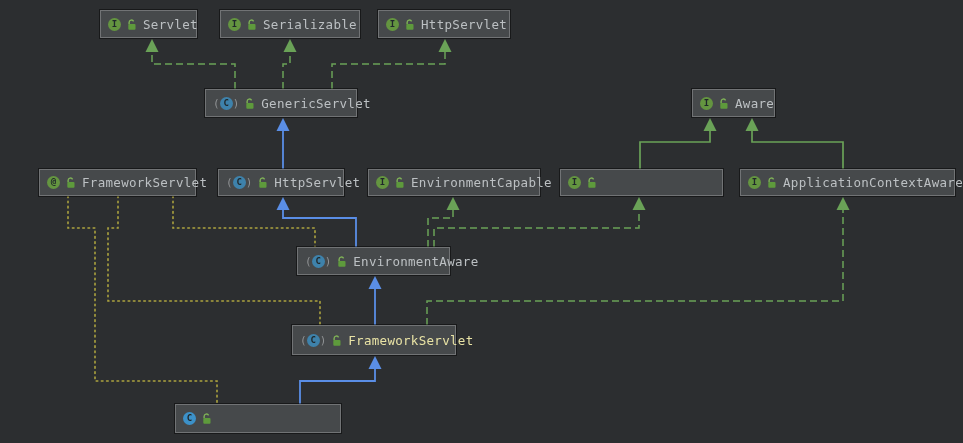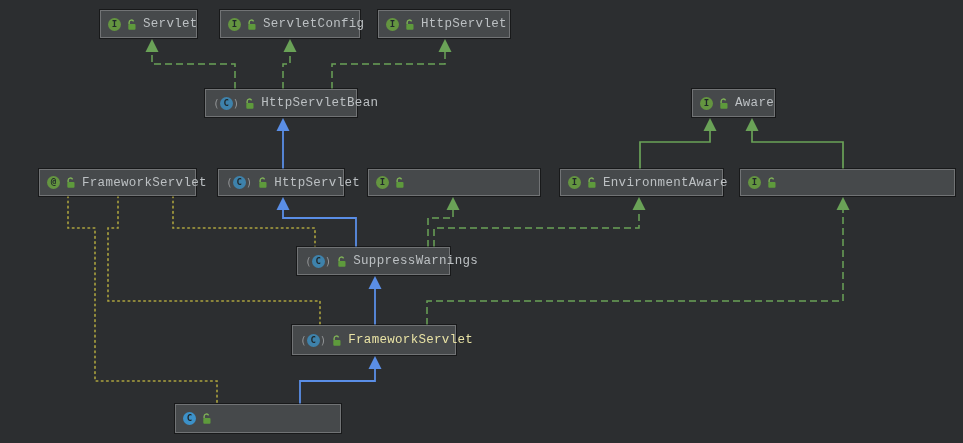--- a/index.html
+++ b/index.html
@@ -22,21 +22,21 @@
     display:flex;align-items:center;
     gap:5px;padding:0 7px;
     background:var(--node-bg,#46494b);
     border:1px solid var(--node-border,#717375);
     box-shadow:0 0 0 1px rgba(0,0,0,.45);
     font-size:12.5px;
     color:var(--node-text,#bcc0c3);
     white-space:nowrap;
     cursor:default;
   }
-  .node .label{letter-spacing:.3px;font-family:Liberation Mono, monospace;}
+  .node .label{letter-spacing:.3px;}
   .kicon{
     display:inline-block;width:13px;height:13px;border-radius:50%;
     font-size:9px;font-weight:bold;line-height:13px;text-align:center;
     color:var(--icon-letter,#20282b);
     flex:none;
   }
   .kicon-wrap{display:inline-flex;align-items:center;flex:none;}
   .paren{color:var(--paren-color,#8f9294);font-size:11px;line-height:13px;}
   .lock{display:inline-flex;flex:none;}
 </style>
@@ -84,21 +84,21 @@
     <span class="label">Servlet</span>
   </div>
     <div class="node" style="left: 220px; top: 10px; width: 140px; height: 28px;">
     <span class="kicon" style="background:#649540">I</span>
     <span class="lock">
         <svg width="12" height="13" viewBox="0 0 12 13">
   <path d="M3.1 6.2 V4.4 a2.4 2.4 0 0 1 4.5-1.1" fill="none" stroke="#7fb257" stroke-width="1.4"></path>
   <rect x="2.3" y="5.9" width="7.2" height="5.8" rx="1" fill="#5e9a3c"></rect>
 </svg>
       </span>
-    <span class="label">ServletConfig</span>
+    <span class="label">Serializable</span>
   </div>
     <div class="node" style="left: 378px; top: 10px; width: 132px; height: 28px;">
     <span class="kicon" style="background:#649540">I</span>
     <span class="lock">
         <svg width="12" height="13" viewBox="0 0 12 13">
   <path d="M3.1 6.2 V4.4 a2.4 2.4 0 0 1 4.5-1.1" fill="none" stroke="#7fb257" stroke-width="1.4"></path>
   <rect x="2.3" y="5.9" width="7.2" height="5.8" rx="1" fill="#5e9a3c"></rect>
 </svg>
       </span>
     <span class="label">HttpServlet</span>
@@ -108,21 +108,21 @@
         <span class="paren">(</span>
         <span class="kicon" style="background:#3e82ab">C</span>
         <span class="paren">)</span>
       </span>
     <span class="lock">
         <svg width="12" height="13" viewBox="0 0 12 13">
   <path d="M3.1 6.2 V4.4 a2.4 2.4 0 0 1 4.5-1.1" fill="none" stroke="#7fb257" stroke-width="1.4"></path>
   <rect x="2.3" y="5.9" width="7.2" height="5.8" rx="1" fill="#5e9a3c"></rect>
 </svg>
       </span>
-    <span class="label">HttpServletBean</span>
+    <span class="label">GenericServlet</span>
   </div>
     <div class="node" style="left: 692px; top: 89px; width: 83px; height: 28px;">
     <span class="kicon" style="background:#649540">I</span>
     <span class="lock">
         <svg width="12" height="13" viewBox="0 0 12 13">
   <path d="M3.1 6.2 V4.4 a2.4 2.4 0 0 1 4.5-1.1" fill="none" stroke="#7fb257" stroke-width="1.4"></path>
   <rect x="2.3" y="5.9" width="7.2" height="5.8" rx="1" fill="#5e9a3c"></rect>
 </svg>
       </span>
     <span class="label">Aware</span>
@@ -152,53 +152,54 @@
     <span class="label">HttpServlet</span>
   </div>
     <div class="node" style="left: 368px; top: 169px; width: 172px; height: 27px;">
     <span class="kicon" style="background:#649540">I</span>
     <span class="lock">
         <svg width="12" height="13" viewBox="0 0 12 13">
   <path d="M3.1 6.2 V4.4 a2.4 2.4 0 0 1 4.5-1.1" fill="none" stroke="#7fb257" stroke-width="1.4"></path>
   <rect x="2.3" y="5.9" width="7.2" height="5.8" rx="1" fill="#5e9a3c"></rect>
 </svg>
       </span>
+    <span class="label">EnvironmentCapable</span>
   </div>
     <div class="node" style="left: 560px; top: 169px; width: 163px; height: 27px;">
     <span class="kicon" style="background:#649540">I</span>
     <span class="lock">
         <svg width="12" height="13" viewBox="0 0 12 13">
   <path d="M3.1 6.2 V4.4 a2.4 2.4 0 0 1 4.5-1.1" fill="none" stroke="#7fb257" stroke-width="1.4"></path>
   <rect x="2.3" y="5.9" width="7.2" height="5.8" rx="1" fill="#5e9a3c"></rect>
 </svg>
       </span>
+  </div>
+    <div class="node" style="left: 740px; top: 169px; width: 215px; height: 27px;">
+    <span class="kicon" style="background:#649540">I</span>
+    <span class="lock">
+        <svg width="12" height="13" viewBox="0 0 12 13">
+  <path d="M3.1 6.2 V4.4 a2.4 2.4 0 0 1 4.5-1.1" fill="none" stroke="#7fb257" stroke-width="1.4"></path>
+  <rect x="2.3" y="5.9" width="7.2" height="5.8" rx="1" fill="#5e9a3c"></rect>
+</svg>
+      </span>
+    <span class="label">ApplicationContextAware</span>
+  </div>
+    <div class="node" style="left: 297px; top: 247px; width: 153px; height: 28px;">
+    <span class="kicon-wrap">
+        <span class="paren">(</span>
+        <span class="kicon" style="background:#3e82ab">C</span>
+        <span class="paren">)</span>
+      </span>
+    <span class="lock">
+        <svg width="12" height="13" viewBox="0 0 12 13">
+  <path d="M3.1 6.2 V4.4 a2.4 2.4 0 0 1 4.5-1.1" fill="none" stroke="#7fb257" stroke-width="1.4"></path>
+  <rect x="2.3" y="5.9" width="7.2" height="5.8" rx="1" fill="#5e9a3c"></rect>
+</svg>
+      </span>
     <span class="label">EnvironmentAware</span>
-  </div>
-    <div class="node" style="left: 740px; top: 169px; width: 215px; height: 27px;">
-    <span class="kicon" style="background:#649540">I</span>
-    <span class="lock">
-        <svg width="12" height="13" viewBox="0 0 12 13">
-  <path d="M3.1 6.2 V4.4 a2.4 2.4 0 0 1 4.5-1.1" fill="none" stroke="#7fb257" stroke-width="1.4"></path>
-  <rect x="2.3" y="5.9" width="7.2" height="5.8" rx="1" fill="#5e9a3c"></rect>
-</svg>
-      </span>
-  </div>
-    <div class="node" style="left: 297px; top: 247px; width: 153px; height: 28px;">
-    <span class="kicon-wrap">
-        <span class="paren">(</span>
-        <span class="kicon" style="background:#3e82ab">C</span>
-        <span class="paren">)</span>
-      </span>
-    <span class="lock">
-        <svg width="12" height="13" viewBox="0 0 12 13">
-  <path d="M3.1 6.2 V4.4 a2.4 2.4 0 0 1 4.5-1.1" fill="none" stroke="#7fb257" stroke-width="1.4"></path>
-  <rect x="2.3" y="5.9" width="7.2" height="5.8" rx="1" fill="#5e9a3c"></rect>
-</svg>
-      </span>
-    <span class="label">SuppressWarnings</span>
   </div>
     <div class="node" style="left: 292px; top: 325px; width: 164px; height: 30px;">
     <span class="kicon-wrap">
         <span class="paren">(</span>
         <span class="kicon" style="background:#3e82ab">C</span>
         <span class="paren">)</span>
       </span>
     <span class="lock">
         <svg width="12" height="13" viewBox="0 0 12 13">
   <path d="M3.1 6.2 V4.4 a2.4 2.4 0 0 1 4.5-1.1" fill="none" stroke="#7fb257" stroke-width="1.4"></path>

